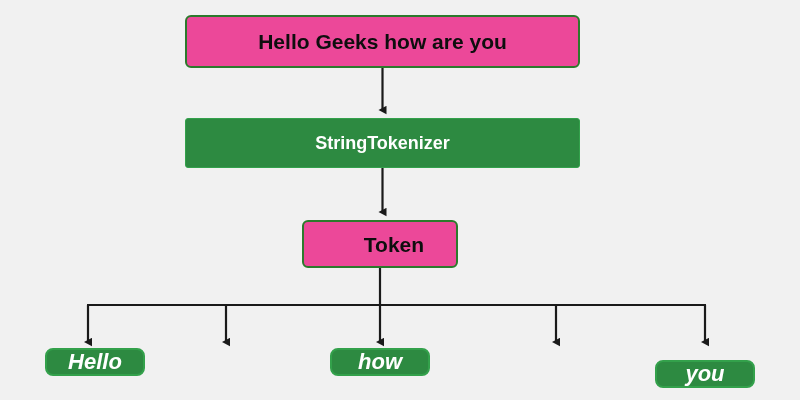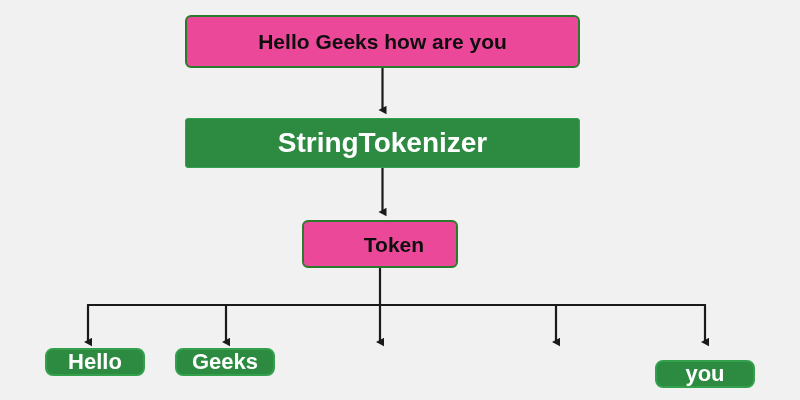--- a/index.html
+++ b/index.html
@@ -55,40 +55,41 @@
     width: 395px;
     height: 53px;
     font-size: 21px;
     border-radius: 6px;
   }
   .node-tokenizer {
     left: 185px;
     top: 118px;
     width: 395px;
     height: 50px;
-    font-size: 28px;
+    font-size: 18px;
     border-radius: 3px;
     border-width: 1px;
     text-align: center;
   }
   .node-token {
     left: 302px;
     top: 220px;
     width: 156px;
     height: 48px;
     font-size: 21px;
     border-radius: 6px;
     padding-left: 28px;
   }
   .node-leaf {
     top: 348px;
     width: 100px;
     height: 28px;
     font-size: 22px;
     border-radius: 8px;
+    font-style: italic;
   }
   .leaf-0 { left: 45px; }
   .leaf-1 { left: 175px; }
   .leaf-2 { left: 330px; }
   .leaf-3 { left: 505px; }
   .leaf-4 { left: 655px; margin-top: 12px; }
 </style>
 </head>
 <body>
 
@@ -116,19 +117,19 @@
   </svg>
 
   <div class="node node-light node-input">Hello Geeks how are you</div>
 
   <div class="node node-solid node-tokenizer">StringTokenizer</div>
 
   <div class="node node-light node-token">Token</div>
 
   <div class="node node-solid node-leaf leaf-0">Hello</div>
 
-  <div class="node node-solid node-leaf leaf-1">Geeks</div>
 
+  <div class="node node-solid node-leaf leaf-2">how</div>
 
 
   <div class="node node-solid node-leaf leaf-4">you</div>
 
 </div>
 
 </body></html>

